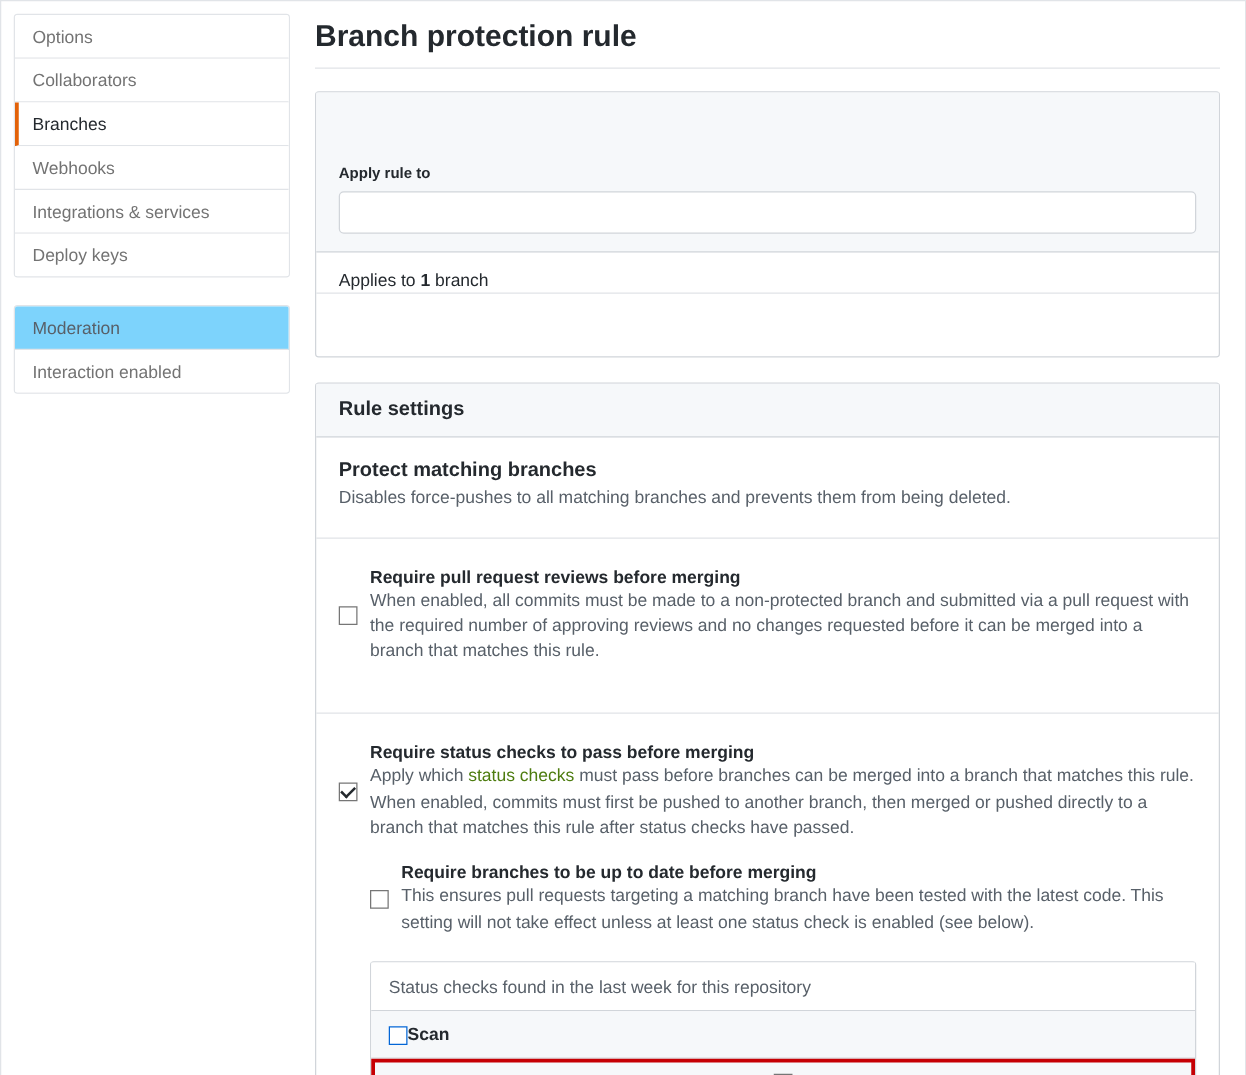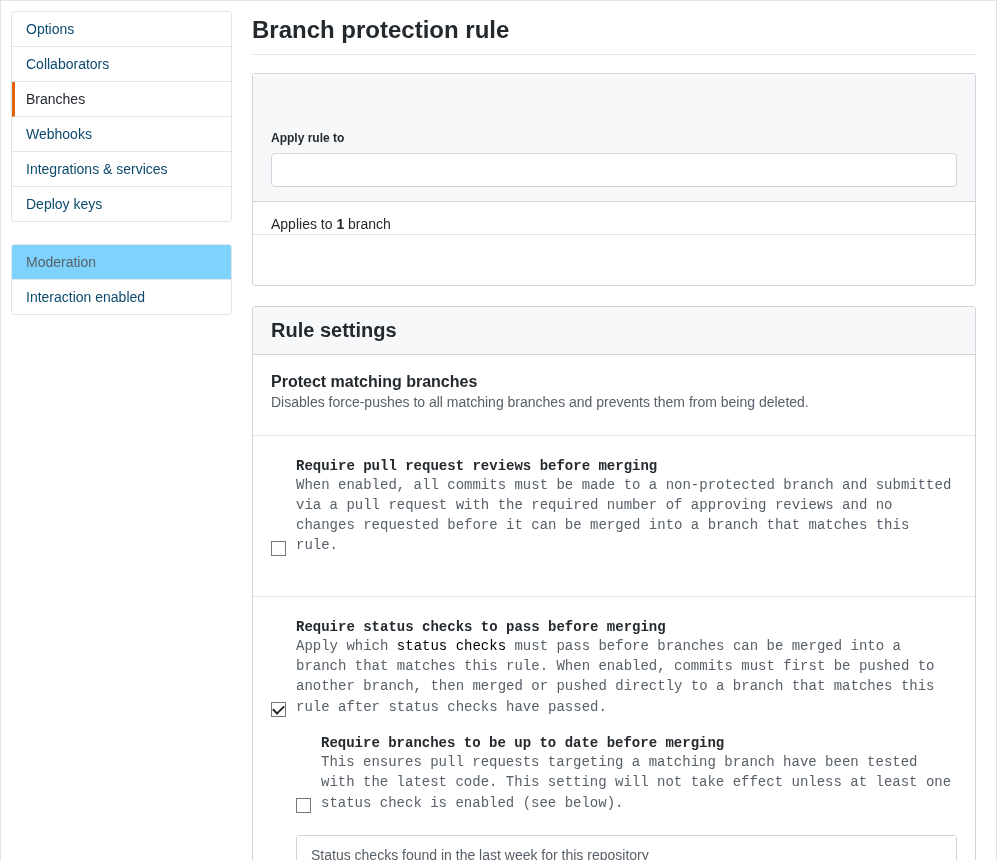--- a/index.html
+++ b/index.html
@@ -23,21 +23,21 @@
   .nav-group {
     border: 1px solid #e1e4e8;
     border-radius: 3px;
     background: #fff;
     margin-bottom: 22px;
     overflow: hidden;
   }
   .nav-item {
     display: block;
     padding: 9px 14px;
-    color: #0c4a6e;
+    color: #737373;
     border-bottom: 1px solid #e1e4e8;
     cursor: pointer;
     background: #fff;
   }
   .nav-item:last-child { border-bottom: none; }
   .nav-item.active {
     color: #24292e;
     font-weight: 400;
     border-left: 3px solid #e36209;
     padding-left: 11px;
@@ -65,21 +65,21 @@
   }
   .panel {
     border: 1px solid #d1d5da;
     border-radius: 3px;
     margin-bottom: 20px;
   }
   .panel-header {
     background: #f6f8fa;
     padding: 12px 18px;
     border-bottom: 1px solid #d1d5da;
-    font-size: 20px;
+    font-size: 16px;
     font-weight: 600;
   }
   .panel-inner-block {
     background: #f6f8fa;
     padding: 12px 18px 14px 18px;
     border-bottom: 1px solid #d1d5da;
   }
   .apply-input {
     width: 100%;
     background: #fff;
@@ -103,24 +103,23 @@
     font-weight: 600;
     font-size: 16px;
     margin-bottom: 2px;
   }
   .muted {
     color: #586069;
     line-height: 1.4;
   }
   .check-row {
     display: flex;
-    align-items: flex-end;
+    align-items: center;
     gap: 10px;
     padding: 4px 0;
-    font-family: Liberation Mono, monospace;
   }
   .check-box {
     width: 15px;
     height: 15px;
     border: 1px solid #767676;
     flex-shrink: 0;
     margin-top: 2px;
     position: relative;
     background: #fff;
     cursor: pointer;
@@ -137,21 +136,21 @@
   }
   .check-label {
     font-weight: 600;
   }
   .check-desc {
     color: #586069;
     line-height: 1.45;
     margin-top: 1px;
   }
   .check-group { margin-bottom: 14px; }
-  .link { color: #000000; cursor: pointer; }
+  .link { color: #4d7c0f; cursor: pointer; }
   .nested { margin-left: 25px; margin-top: 10px; }
   .status-box {
     border: 1px solid #d1d5da;
     border-radius: 3px;
     margin-top: 18px;
   }
   .status-head {
     padding: 11px 14px;
     color: #586069;
     background: #fff;

